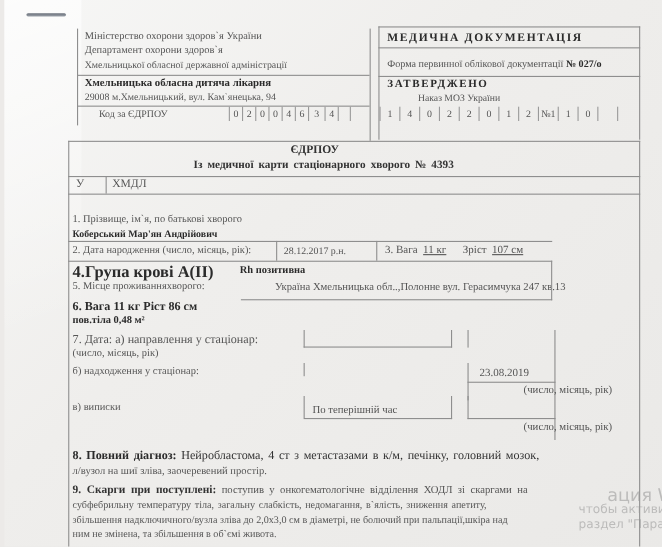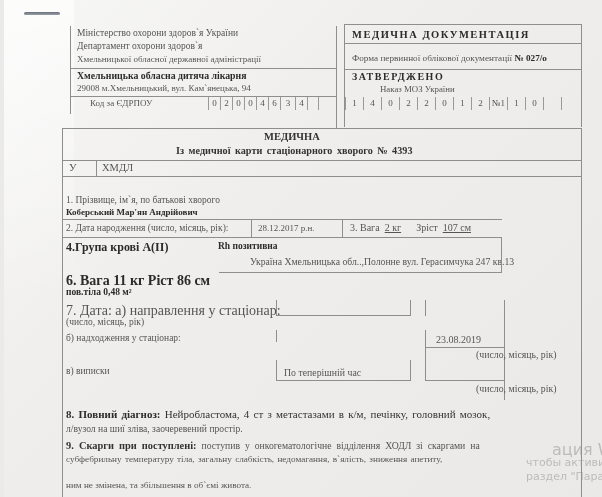--- a/index.html
+++ b/index.html
@@ -80,55 +80,56 @@
     <div class="cell" style="width:17px;">№1</div>
     <div class="cell" style="width:17px;">1</div>
     <div class="cell" style="width:17px;">0</div>
     <div class="cell" style="width:17px;"></div>
   </div>
 
   <div class="line-h" style="left:58px; top:128px; width:520px;"></div>
   <div class="line-v" style="left:58px; top:128px; height:369px;"></div>
   <div class="line-v" style="left:577px; top:128px; height:369px;"></div>
 
-  <div class="t b" style="left:260px; top:131px; font-size:10.5px; color:#333;">МЕДИЧНА</div>
+  <div class="t b" style="left:260px; top:131px; font-size:10.5px; color:#333;">ЄДРПОУ</div>
   <div class="t b" style="left:172px; top:145px; font-size:10.2px; color:#333; word-spacing:2px;">Із медичної карти стаціонарного хворого № 4393</div>
   <div class="line-h" style="left:58px; top:160px; width:520px;"></div>
   <div class="t" style="left:65px; top:162px; font-size:10.5px;">У</div>
   <div class="line-v" style="left:92px; top:160px; height:16px;"></div>
   <div class="t" style="left:98px; top:162px; font-size:10.5px;">ХМДЛ</div>
   <div class="line-h" style="left:58px; top:176px; width:520px;"></div>
 
   <div class="t" style="left:62px; top:195px; font-size:9.5px;">1. Прізвище, ім`я, по батькові хворого</div>
   <div class="t b" style="left:62px; top:207px; font-size:9px;">Коберський Мар'ян Андрійович</div>
   <div class="line-h" style="left:58px; top:219px; width:440px;"></div>
 
   <div class="t" style="left:62px; top:223px; font-size:9.5px;">2. Дата народження (число, місяць, рік):</div>
   <div class="line-v" style="left:247px; top:219px; height:18px;"></div>
   <div class="t" style="left:254px; top:223px; font-size:9px;">28.12.2017 р.н.</div>
   <div class="line-v" style="left:338px; top:219px; height:18px;"></div>
   <div class="t" style="left:346px; top:222px; font-size:10px;">
     <span>3. Вага</span>&nbsp;
-    <span class="u" style="padding-right:10px;">2 кг</span>&nbsp;
+    <span class="u" style="padding-right:10px;">11 кг</span>&nbsp;
     <span>Зріст</span>&nbsp;
     <span class="u">107  см</span>
   </div>
   <div class="line-h" style="left:58px; top:237px; width:440px;"></div>
 
-  <div class="t b" style="left:62px; top:240px; font-size:12px;">4.Група  крові  А(ІІ)</div>
+  <div class="t b" style="left:62px; top:240px; font-size:15px;">4.Група  крові  А(ІІ)</div>
   <div class="t b" style="left:214px; top:241px; font-size:9.5px;">Rh  позитивна</div>
 
+  <div class="t" style="left:62px; top:256px; font-size:9.5px;">5. Місце проживанняхворого:</div>
   <div class="t" style="left:246px; top:256px; font-size:9.7px;">Україна  Хмельницька обл..,Полонне   вул. Герасимчука 247 кв.13</div>
   <div class="line-v" style="left:497px; top:237px; height:36px;"></div>
   <div class="line-h" style="left:215px; top:272px; width:283px;"></div>
 
-  <div class="t b" style="left:62px; top:273px; font-size:14px;">6. Вага  11 кг  Ріст 86 см</div>
+  <div class="t b" style="left:62px; top:273px; font-size:11px;">6. Вага  11 кг  Ріст 86 см</div>
   <div class="t b" style="left:62px; top:287px; font-size:9.5px;">пов.тіла 0,48 м²</div>
 
-  <div class="t" style="left:62px; top:303px; font-size:14px;">7. Дата: а) направлення у стаціонар:</div>
+  <div class="t" style="left:62px; top:303px; font-size:11px;">7. Дата: а) направлення у стаціонар:</div>
   <div class="line-v" style="left:272px; top:300px; height:16px;"></div>
   <div class="line-v" style="left:406px; top:300px; height:16px;"></div>
   <div class="line-h" style="left:272px; top:315px; width:135px;"></div>
   <div class="line-v" style="left:421px; top:300px; height:16px;"></div>
   <div class="line-v" style="left:500px; top:300px; height:100px;"></div>
   <div class="t" style="left:62px; top:317px; font-size:9.5px;">(число, місяць, рік)</div>
 
   <div class="t" style="left:62px; top:333px; font-size:9.5px;">б)  надходження у стаціонар:</div>
   <div class="line-v" style="left:272px; top:330px; height:12px;"></div>
   <div class="line-v" style="left:421px; top:330px; height:34px;"></div>
@@ -149,18 +150,19 @@
     <span class="b">8. Повний діагноз:</span>
     <span>Нейробластома, 4 ст з метастазами в к/м, печінку, головний мозок,</span>
   </div>
   <div class="t" style="left:62px; top:423px; font-size:9.6px; color:#555;">л/вузол на шиї зліва, заочеревений простір.</div>
 
   <div class="t" style="left:62px; top:440px; font-size:9.7px; word-spacing:2.5px;">
     <span class="b" style="font-size:10.4px; color:#333;">9. Скарги при поступлені:</span>
     <span>поступив у онкогематологічне відділення ХОДЛ зі скаргами на</span>
   </div>
   <div class="t" style="left:62px; top:454px; font-size:9.2px; word-spacing:1px;">субфебрильну  температуру  тіла,  загальну  слабкість,  недомагання,  в`ялість,  зниження  апетиту,</div>
+  <div class="t" style="left:62px; top:467px; font-size:9.2px;">збільшення надключичного/вузла зліва до 2,0х3,0 см в діаметрі, не болючий при пальпації,шкіра над</div>
   <div class="t" style="left:62px; top:480px; font-size:9.2px;">ним не змінена, та збільшення в об`ємі живота.</div>
 
   <div class="watermark" style="left:548px; top:440px;">ация W</div>
   <div class="watermark" style="left:522px; top:456px; font-size:11px;">чтобы активир</div>
   <div class="watermark" style="left:522px; top:470px; font-size:11px;">раздел "Парам</div>
 </div>
 
 </body></html>

